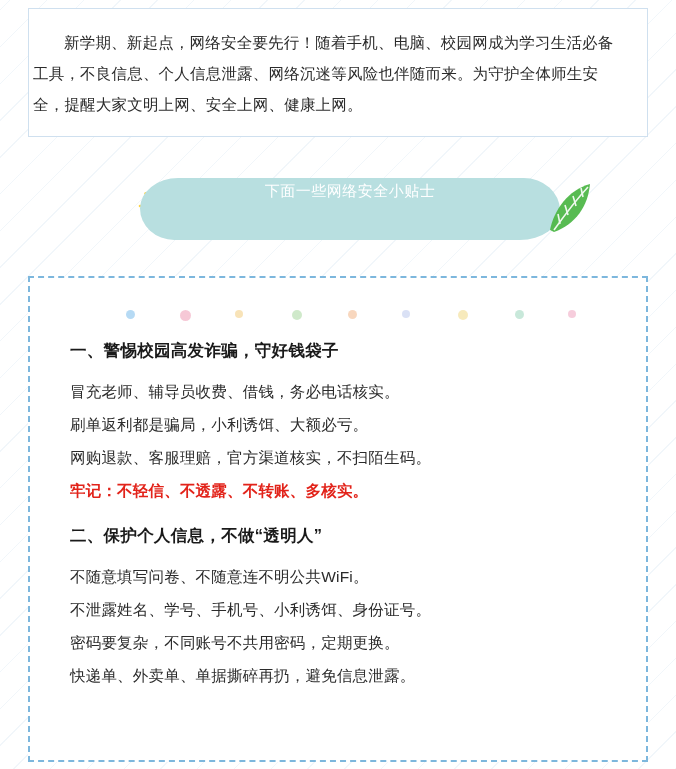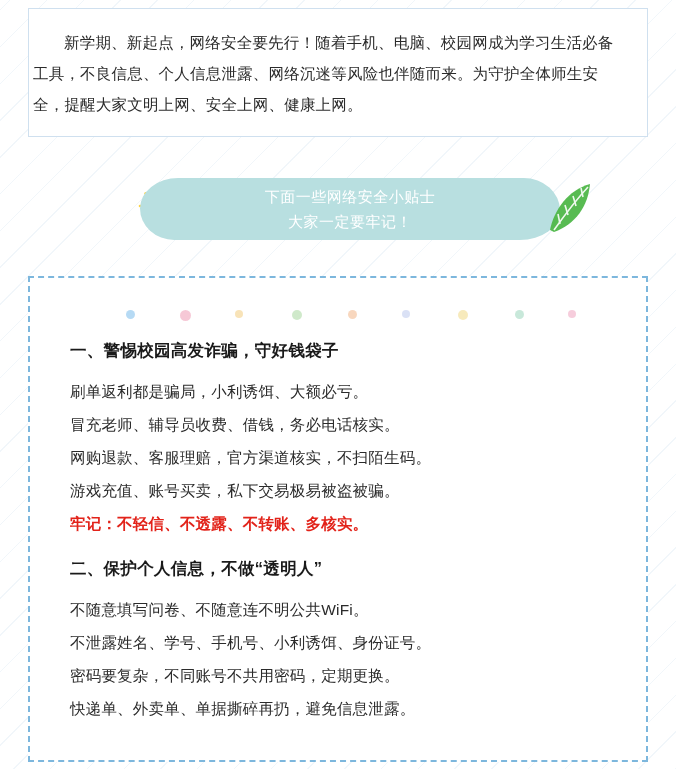--- a/index.html
+++ b/index.html
@@ -68,21 +68,21 @@
     position: absolute;
     left: 112px;
     top: 8px;
     width: 420px;
     height: 62px;
     background: #b8dfe0;
     border-radius: 40px 38px 42px 36px / 32px 34px 30px 33px;
     display: flex;
     flex-direction: column;
     align-items: center;
-    justify-content: center;
+    justify-content: space-between;
   }
   .banner-line {
     font-size: 15px;
     line-height: 25px;
     color: #ffffff;
     font-weight: 500;
     letter-spacing: 0.5px;
   }
   .sun-icon {
     position: absolute;
@@ -173,21 +173,20 @@
         <line x1="34" y1="22" x2="40" y2="22"></line>
         <line x1="9.5" y1="9.5" x2="13.5" y2="13.5"></line>
         <line x1="30.5" y1="30.5" x2="34.5" y2="34.5"></line>
         <line x1="34.5" y1="9.5" x2="30.5" y2="13.5"></line>
         <line x1="13.5" y1="30.5" x2="9.5" y2="34.5"></line>
       </g>
     </svg>
 
     <div class="banner-blob">
       <div class="banner-line">下面一些网络安全小贴士</div>
-      <div class="banner-line">大家一定要牢记！</div>
     </div>
 
     <svg class="leaf-icon" viewBox="0 0 52 56">
       <g fill="#4fb749">
         <path d="M6 50 C 10 30, 24 10, 46 4 C 44 26, 32 44, 10 52 Z" opacity="0.95"></path>
       </g>
       <g stroke="#ffffff" stroke-width="1.6" fill="none" opacity="0.9">
         <path d="M10 50 C 20 36, 32 20, 44 7"></path>
         <path d="M16 44 L 14 34"></path>
         <path d="M24 35 L 21 25"></path>
@@ -207,24 +206,23 @@
       <span class="dot" style="left:372px; width:8px;  height:8px;  background:#cdd7f2;"></span>
       <span class="dot" style="left:428px; width:10px; height:10px; background:#f4e3a6;"></span>
       <span class="dot" style="left:485px; width:9px;  height:9px;  background:#b6e0cd;"></span>
       <span class="dot" style="left:538px; width:8px;  height:8px;  background:#f3bcd0;"></span>
     </div>
 
     <div class="tips-body">
 
       <div class="section">
         <h3 class="section-title">一、警惕校园高发诈骗，守好钱袋子</h3>
+        <p class="section-line">冒充老师、辅导员收费、借钱，务必电话核实。</p>
         <p class="section-line">刷单返利都是骗局，小利诱饵、大额必亏。</p>
-        <p class="section-line">冒充老师、辅导员收费、借钱，务必电话核实。</p>
         <p class="section-line">网购退款、客服理赔，官方渠道核实，不扫陌生码。</p>
-        <p class="section-line">游戏充值、账号买卖，私下交易极易被盗被骗。</p>
         <p class="section-line highlight">牢记：不轻信、不透露、不转账、多核实。</p>
       </div>
 
       <div class="section">
         <h3 class="section-title">二、保护个人信息，不做“透明人”</h3>
         <p class="section-line">不随意填写问卷、不随意连不明公共WiFi。</p>
         <p class="section-line">不泄露姓名、学号、手机号、小利诱饵、身份证号。</p>
         <p class="section-line">密码要复杂，不同账号不共用密码，定期更换。</p>
         <p class="section-line">快递单、外卖单、单据撕碎再扔，避免信息泄露。</p>
       </div>

